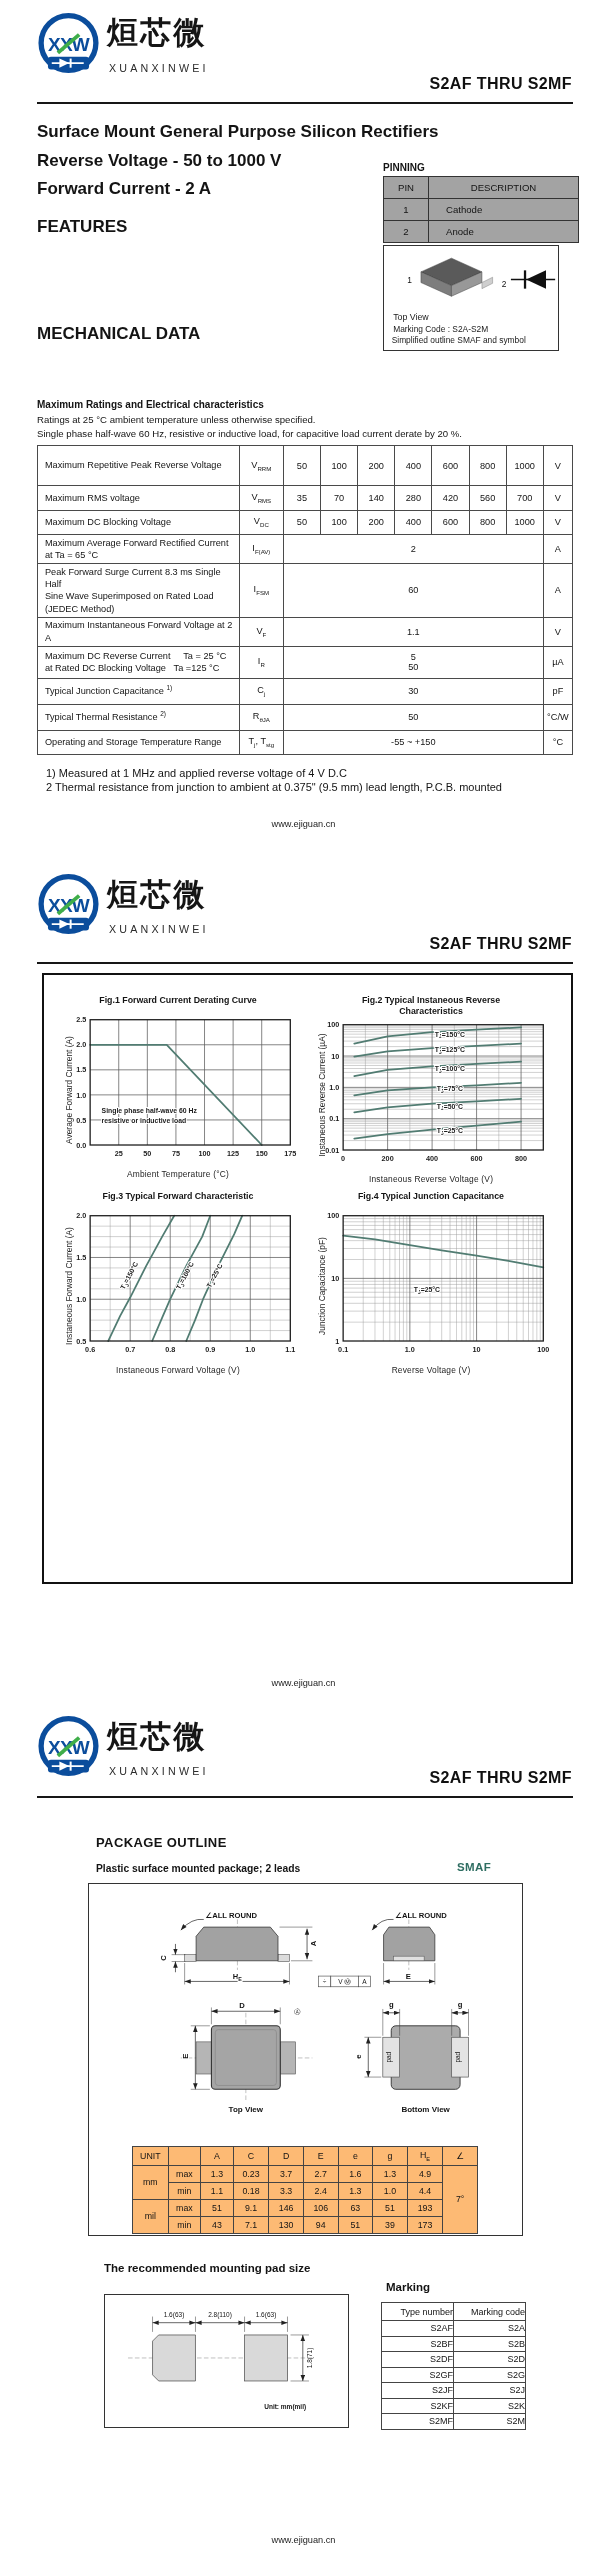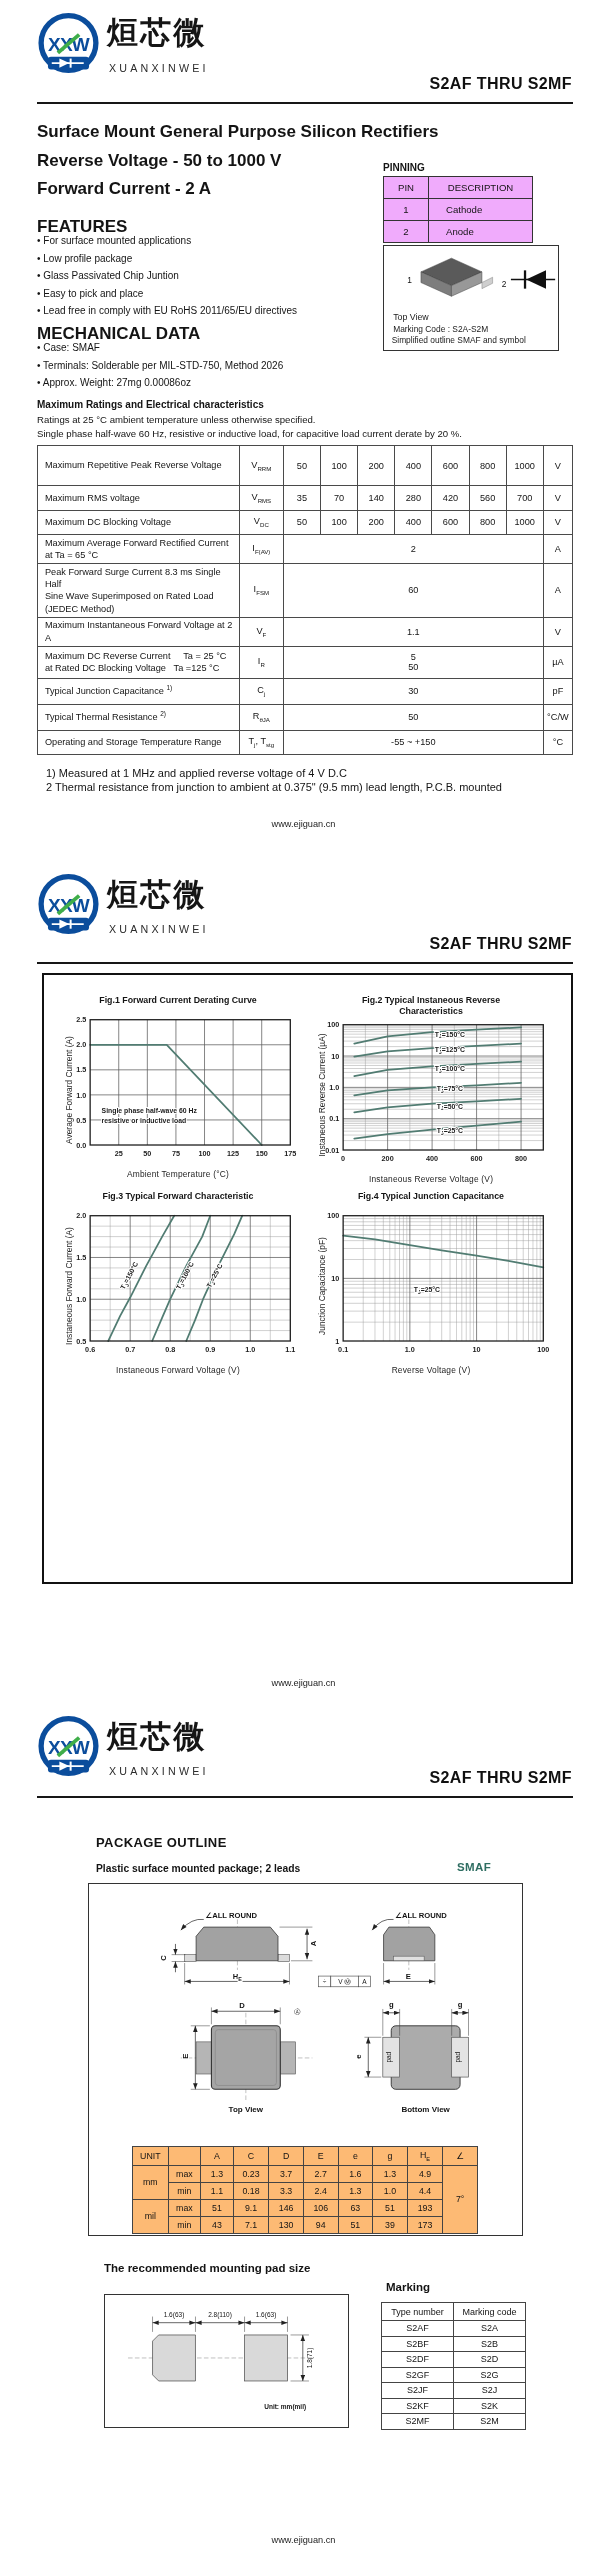--- a/index.html
+++ b/index.html
@@ -10,21 +10,21 @@
   .doc-title{position:absolute;right:35px;font-size:16px;font-weight:bold;letter-spacing:0.4px;color:#101010;white-space:nowrap}
   
   .logo{position:absolute;width:199px;height:81px}
   .logo .cn{position:absolute;left:72px;top:1.5px;font-size:31px;font-weight:bold;letter-spacing:2.3px;color:#151515;white-space:nowrap}
   .logo .en{position:absolute;left:74px;top:51px;font-size:10.7px;letter-spacing:3.2px;color:#2b2b2b;white-space:nowrap}
   .h15{position:absolute;font-size:17px;font-weight:bold;white-space:nowrap}
   .bullets{position:absolute;font-size:10px;line-height:17.6px;white-space:nowrap}
   .small-h{position:absolute;font-size:10px;font-weight:bold;white-space:nowrap}
   .cond{position:absolute;font-size:9.6px;white-space:nowrap}
   
-  .pin-table{border-collapse:collapse;width:150px;font-size:9.6px;background:#f0abfc}
+  .pin-table{border-collapse:collapse;width:196px;font-size:9.6px;background:#a3a3a3}
   .pin-table th{border:1.1px solid #333;height:19px;font-weight:normal}
   .pin-table td{border:1.1px solid #333;height:19px}
   .pin-table .c{text-align:center;width:42px}
   .pin-table .dl{padding-left:17px}
   .box{position:absolute;border:1.2px solid #333;background:#fff}
   .cap{position:absolute;font-size:8.4px;color:#1a1a1a;white-space:nowrap}
   
   .rt{border-collapse:collapse;font-size:9.2px;border:1.5px solid #2b2b2b;table-layout:fixed}
   .rt th,.rt td{border:0.8px solid #4a4a4a;text-align:center;padding:1.5px 2.3px;overflow:hidden}
   .rt th{font-size:9.2px}
@@ -47,21 +47,21 @@
   .pkg-sub{position:absolute;font-size:10.3px;font-weight:bold;white-space:nowrap}
   .smaf{position:absolute;font-size:11.5px;font-weight:bold;color:#2f6e62;letter-spacing:0.4px}
   .dlab{font-size:10px;font-weight:bold;fill:#141414;paint-order:stroke;stroke:#fff;stroke-width:2.4px}
   .dsm{font-size:8.5px;fill:#141414}
   .dcap{font-size:10.5px;font-weight:bold;fill:#141414}
   .dims{border-collapse:collapse;font-size:8.8px;border:1.2px solid #333;table-layout:fixed;background:#fdba74}
   .dims th,.dims td{border:0.8px solid #444;text-align:center;padding:0;height:16px;font-weight:normal}
   .dims th{height:17.6px}
   .dims sub{font-size:5.7px}
   .mk{border-collapse:collapse;font-size:9px;border:1.2px solid #333;table-layout:fixed;background:#fff}
-  .mk th,.mk td{border:0.8px solid #444;text-align:center;height:14.5px;font-weight:normal;padding:0}
+  .mk th,.mk td{border:0.8px solid #444;text-align:right;height:14.5px;font-weight:normal;padding:0}
   .mk th{height:17px}
   .dash{stroke:#999;stroke-width:.8;stroke-dasharray:6,3}
   .dim{stroke:#222;stroke-width:.9;fill:none}
   .ext{stroke:#444;stroke-width:.7}
 </style>
 </head>
 <body>
 
 <div class="sheet">
 
@@ -79,34 +79,22 @@
     <div class="en">XUANXINWEI</div>
   </div>
   <div class="doc-title" style="top:75px">S2AF THRU S2MF</div>
   <div class="rule" style="top:102px"></div>
 
   <div class="h15" style="left:37px;top:122px">Surface Mount General Purpose Silicon Rectifiers</div>
   <div class="h15" style="left:37px;top:151px">Reverse Voltage - 50 to 1000 V</div>
   <div class="h15" style="left:37px;top:179px">Forward Current - 2 A</div>
 
   <div class="h15" style="left:37px;top:217px">FEATURES</div>
-  <div class="bullets" style="left:37px;top:232px" id="features-list">
-      <div>• For surface mounted applications</div>
-      <div>• Low profile package</div>
-      <div>• Glass Passivated Chip Juntion</div>
-      <div>• Easy to pick and place</div>
-      <div>• Lead free in comply with EU RoHS 2011/65/EU directives</div>
-    </div>
 
   <div class="h15" style="left:37px;top:324px">MECHANICAL DATA</div>
-  <div class="bullets" style="left:37px;top:339px" id="mech-list">
-      <div>• Case: SMAF</div>
-      <div>• Terminals: Solderable per MIL-STD-750, Method 2026</div>
-      <div>• Approx. Weight: 27mg  0.00086oz</div>
-    </div>
 
   <div class="small-h" style="left:383px;top:162px">PINNING</div>
   <table class="pin-table abs" style="left:383px;top:176px;border:1.5px solid #333" id="pinning-table">
       <tbody>
         <tr>
           <th class="c">PIN</th>
           <th>DESCRIPTION</th>
         </tr>
         <tr>
           <td class="c">1</td>

